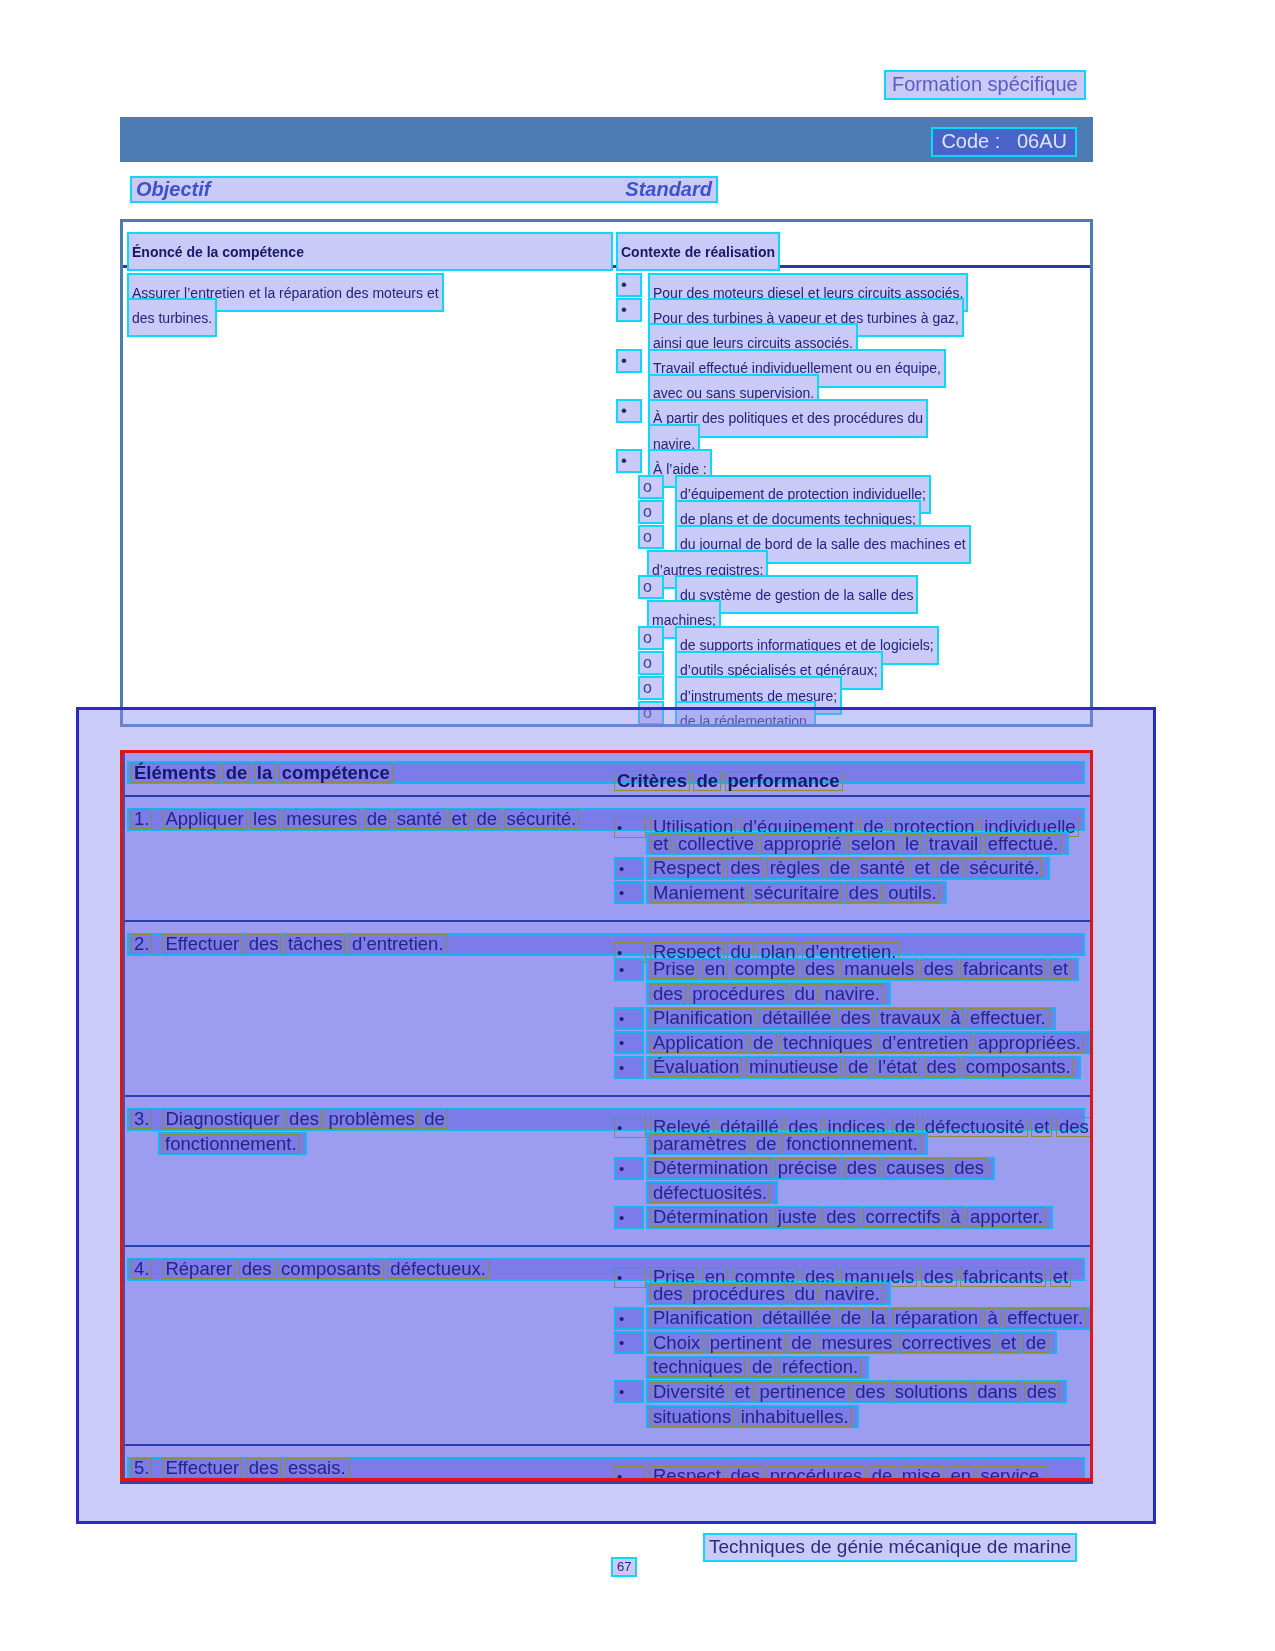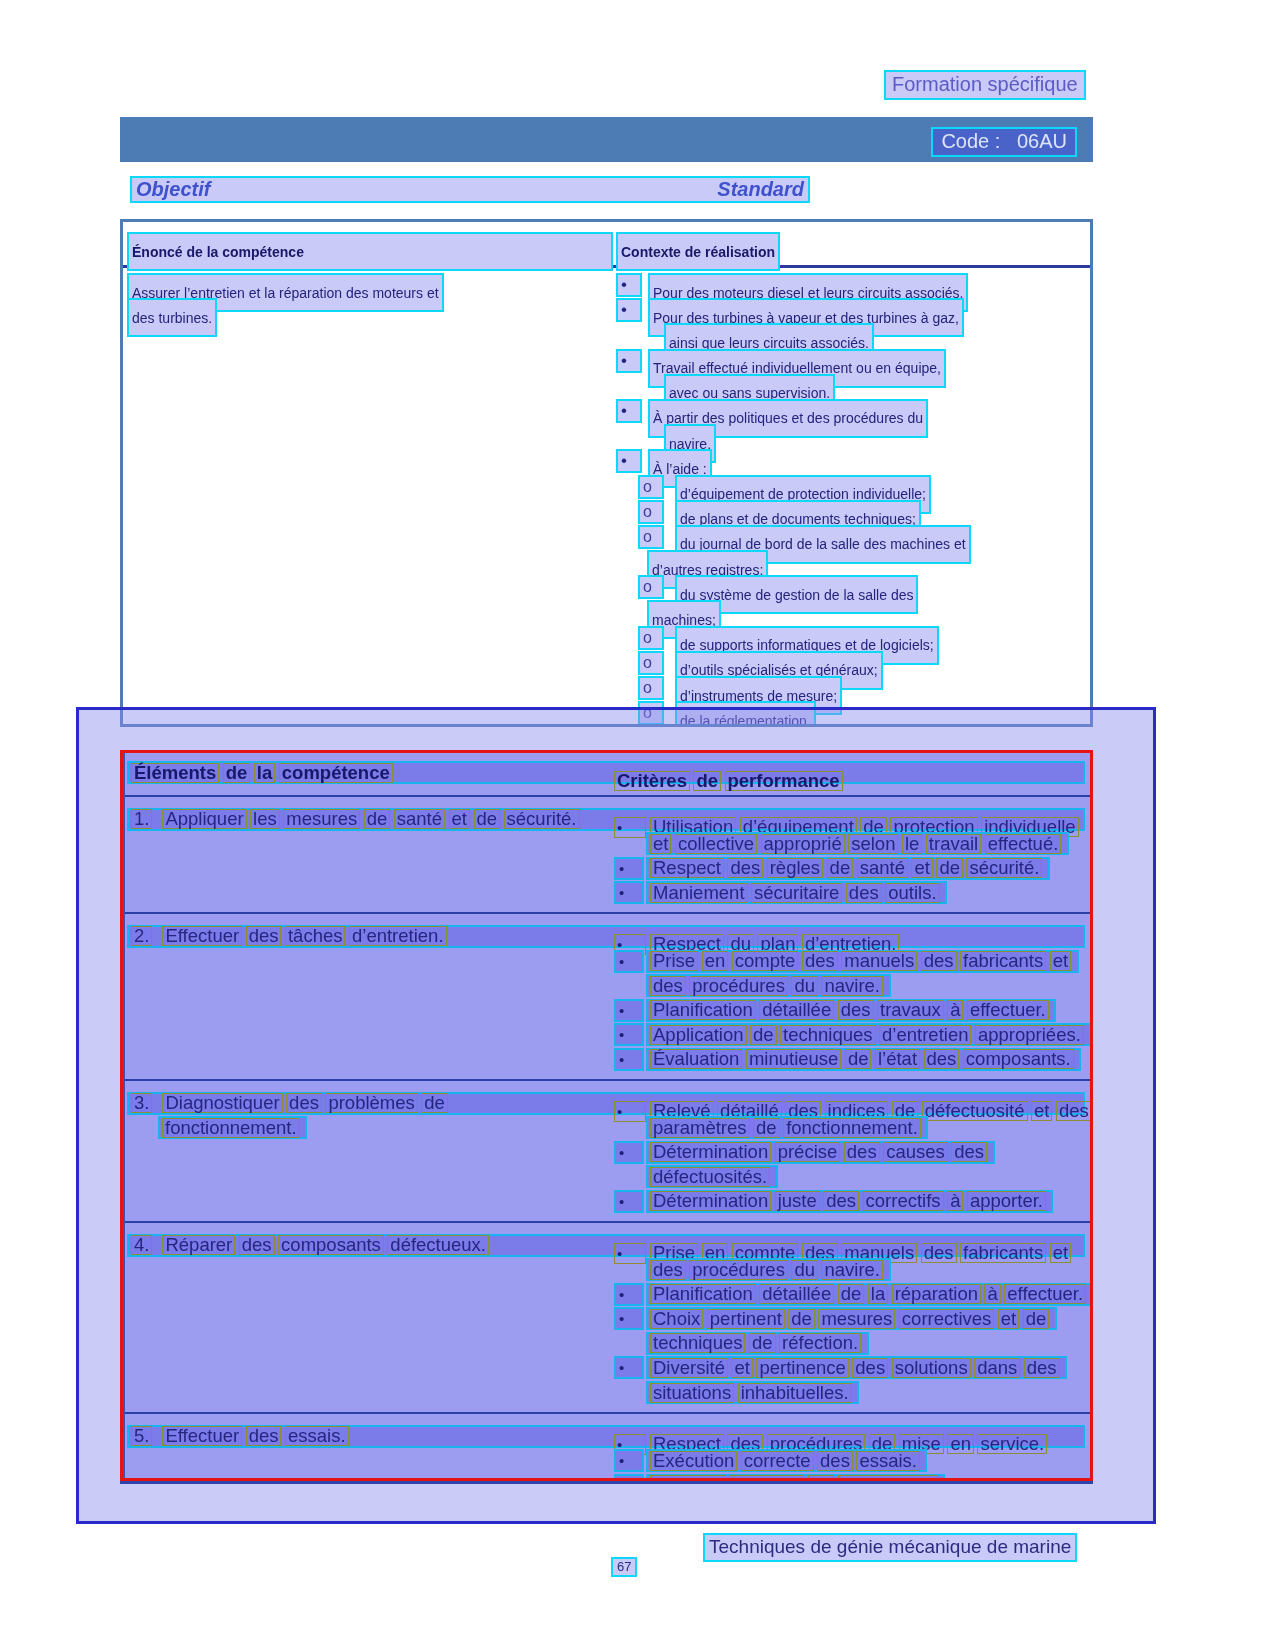--- a/index.html
+++ b/index.html
@@ -21,21 +21,21 @@
   body{font-family:"Liberation Sans", sans-serif;background:#ffffff;}
   .page{position:relative;width:1275px;height:1651px;background:#ffffff;overflow:hidden;}
 
   .formation{position:absolute;left:884px;top:70px;font-size:20px;color:#5b5bc6;
     background:var(--lav);border:2px solid var(--cyan);padding:1px 6px 2px;white-space:pre;}
 
   .topbar{position:absolute;left:120px;top:117px;width:973px;height:45px;background:var(--steel);}
   .codebox{position:absolute;right:16px;top:10px;font-size:20px;color:#dde4fb;background:#4a63c9;
     border:2px solid var(--cyan);padding:1px 8px 2px;white-space:pre;}
 
-  .objband{position:absolute;left:130px;top:176px;width:680px;height:27px;background:var(--lav);
+  .objband{position:absolute;left:130px;top:176px;width:588px;height:27px;background:var(--lav);
     border:2px solid var(--cyan);box-sizing:border-box;display:flex;justify-content:space-between;
     align-items:center;padding:0 4px;}
   .objband span{font-size:20px;font-weight:bold;font-style:italic;color:var(--titleblue);white-space:pre;}
 
   .table1{position:absolute;left:120px;top:219px;width:973px;height:508px;background:#fff;
     border:3px solid var(--steel);box-sizing:border-box;z-index:2;overflow:hidden;}
   .t1head{position:relative;height:43px;padding-top:11px;box-sizing:border-box;}
   .hl1{display:inline-flex;align-items:center;background:var(--lav);border:2px solid var(--cyan);
     box-sizing:border-box;height:39px;padding:0 3px;font-size:14px;color:var(--navy);white-space:pre;}
   .hd{font-weight:bold;color:var(--headnavy);}
@@ -43,32 +43,32 @@
   .hd2{position:absolute;left:493px;top:10px;}
   .t1sep{height:3px;background:#2b3a9c;margin:0 0;}
   .t1body{position:relative;}
   .t1left{position:absolute;left:4px;top:5px;}
   .t1right{position:absolute;left:493px;top:5px;width:472px;}
   .lrow{display:flex;align-items:flex-start;height:25.2px;}
   .mk1{display:inline-flex;align-items:center;background:var(--lav);border:2px solid var(--cyan);
     box-sizing:border-box;height:24px;width:26px;margin-right:6px;padding-left:3px;
     font-size:17px;color:#26267e;}
   .mk1.sub{margin-left:22px;width:26px;margin-right:11px;color:#3d3da0;font-size:16px;}
-  .cont-b{margin-left:48px;}
+  .cont-b{margin-left:32px;}
   .cont-c{margin-left:31px;}
 
   .overlay{position:absolute;left:76px;top:707px;width:1080px;height:817px;box-sizing:border-box;
     background:rgba(140,140,238,0.45);border:3px solid var(--overlayborder);z-index:5;}
 
   .table2{position:absolute;left:120px;top:750px;width:973px;height:731px;background:var(--t2bg);
     border:3px solid var(--red);box-sizing:border-box;z-index:6;overflow:hidden;
     box-shadow:0 3px 0 #2e44aa;}
   .t2inner{height:100%;border-left:2px solid #3a52b0;box-sizing:border-box;padding:0;}
   .t2head{padding:8px 0 9px;text-align:center;}
-  .t2row{border-top:2px solid var(--rowsep);padding:11px 0 6px;}
+  .t2row{border-top:2px solid var(--rowsep);padding:11px 0 14px;}
   .line2{position:relative;height:24.6px;margin-left:2px;width:958px;}
   .band2{display:inline-flex;align-items:center;background:var(--band2);
     border:2px solid var(--cyan2);box-sizing:border-box;height:23px;padding:0 2px;white-space:pre;}
   .band2.full{display:flex;width:100%;position:relative;}
   .fit{width:auto;}
   .w{display:inline-block;border:1px solid var(--olive);padding:0 2px;margin-right:3.5px;
     font-size:18.5px;line-height:18px;color:#262680;white-space:pre;}
   .bold .w{font-weight:bold;color:var(--headnavy);}
   .numb{margin-right:10px;}
   .rgroup{position:absolute;left:485px;top:-2px;height:39px;display:inline-flex;align-items:center;}

